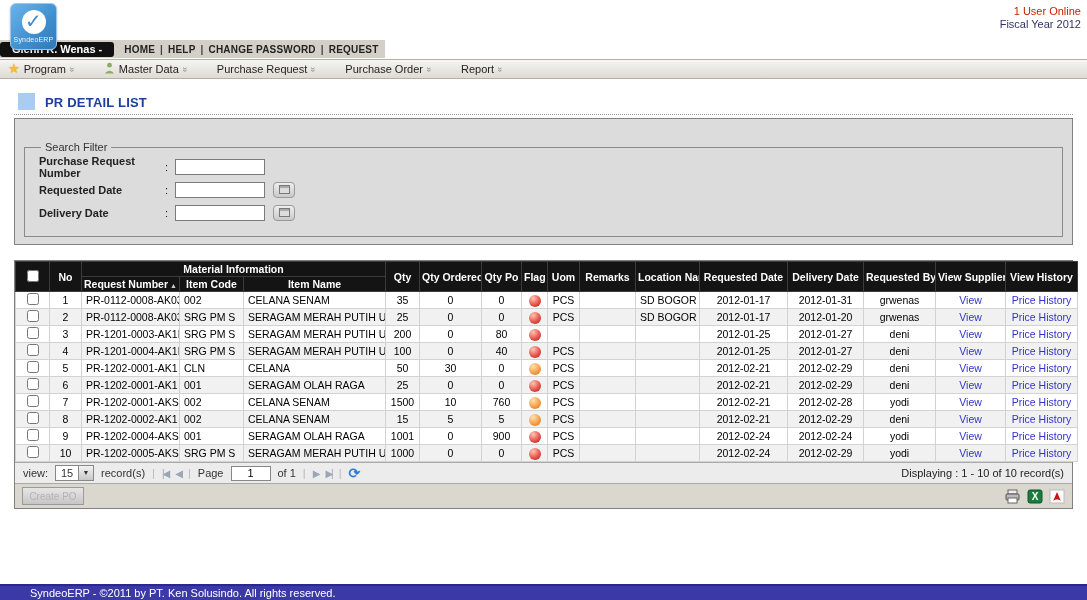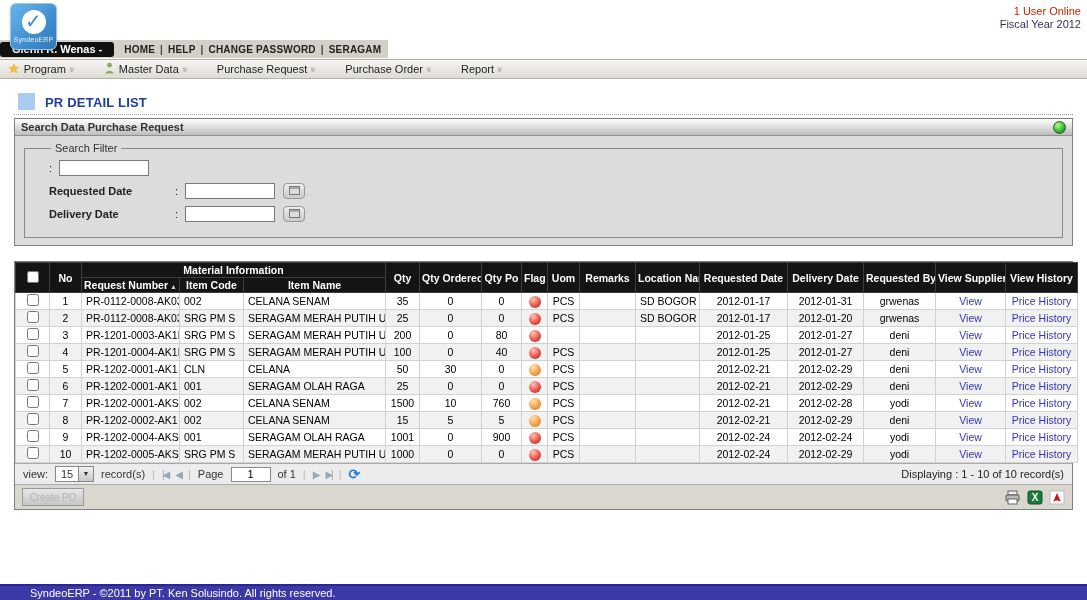--- a/index.html
+++ b/index.html
@@ -51,21 +51,21 @@
   .dotted-sep { border-top:1px dotted #999; margin:2px 0 3px; }
 
   
   .panel { border:1px solid #808080; }
   .panel-header { height:17px; background:linear-gradient(#ffffff,#bdbdbd); border-bottom:1px solid #909090;
                   display:flex; align-items:center; justify-content:space-between; padding:0 6px; }
   .panel-header-text { font-weight:bold; color:#333; }
   .green-dot { width:13px; height:13px; border-radius:50%; border:1px solid #2a5a2a; cursor:pointer;
                background:radial-gradient(circle at 35% 30%, #b8f89a, #3dbb2e 55%, #0e7a12); }
   .panel-body { background:#dcdcdc; padding:6px 9px 7px; }
-  fieldset { border:1px solid #8a8a8a; padding:2px 24px 12px; }
+  fieldset { border:1px solid #8a8a8a; padding:2px 14px 12px;margin-top:16px; }
   legend { font-size:11px; color:#333; padding:0 4px; margin-left:2px; }
   .field-row { display:flex; align-items:center; height:23px; }
   .field-label { width:126px; font-weight:bold; color:#222; }
   .field-colon { width:10px; color:#222; }
   .field-input { width:90px; height:16px; border:1px solid #7a7a7a; background:#fff; font-size:11px; padding:0 2px; }
   .cal-btn { margin-left:8px; width:22px; height:16px; border:1px solid #999; border-radius:4px;
              background:linear-gradient(#efefef,#c9c9c9); display:flex; align-items:center; justify-content:center; cursor:pointer; }
   .cal-glyph { width:11px; height:9px; border:1px solid #777; background:#ddd;
                box-shadow:inset 0 2px 0 #aaa; }
   .panel-buttons { margin-top:10px; display:flex; gap:14px; }
@@ -125,21 +125,21 @@
   </div>
   <div class="top-right">
     <div class="user-online">1 User Online</div>
     <div class="fiscal-year">Fiscal Year 2012</div>
   </div>
 </div>
 
 <div class="userbar">
   <div class="userbar-right">
     <span class="user-pill">Glenn R. Wenas -</span>
-    <span class="user-links"><span class="ulink">HOME</span><span class="usep"> | </span><span class="ulink">HELP</span><span class="usep"> | </span><span class="ulink">CHANGE PASSWORD</span><span class="usep"> | </span><span class="ulink">SERAGAM</span></span>
+    <span class="user-links"><span class="ulink">HOME</span><span class="usep"> | </span><span class="ulink">HELP</span><span class="usep"> | </span><span class="ulink">CHANGE PASSWORD</span><span class="usep"> | </span><span class="ulink">REQUEST</span></span>
   </div>
 </div>
 
 <div class="menubar">
     <div class="menu-item">
       <span class="menu-star">★</span>
       <span>Program</span>
       <span class="menu-chev">»</span>
     </div>
     <div class="menu-item">
@@ -166,29 +166,26 @@
 
 <div class="content">
 
   <div class="page-title">
     <span class="title-square"></span>
     <span class="page-title-text">PR DETAIL LIST</span>
   </div>
   <div class="dotted-sep"></div>
 
   <div class="panel">
-    <div class="panel-header">
-      <span class="panel-header-text">Search Data Purchase Request</span>
-      <span class="green-dot"></span>
-    </div>
     <div class="panel-body">
       <fieldset>
         <legend>Search Filter</legend>
         <div id="search-fields">
             <div class="field-row">
+              <span class="field-label">Purchase Request Number</span>
               <span class="field-colon">:</span>
               <input class="field-input" style="">
             </div>
             <div class="field-row">
               <span class="field-label">Requested Date</span>
               <span class="field-colon">:</span>
               <input class="field-input" style="">
               <span class="cal-btn">
                 <span class="cal-glyph"></span>
               </span>

